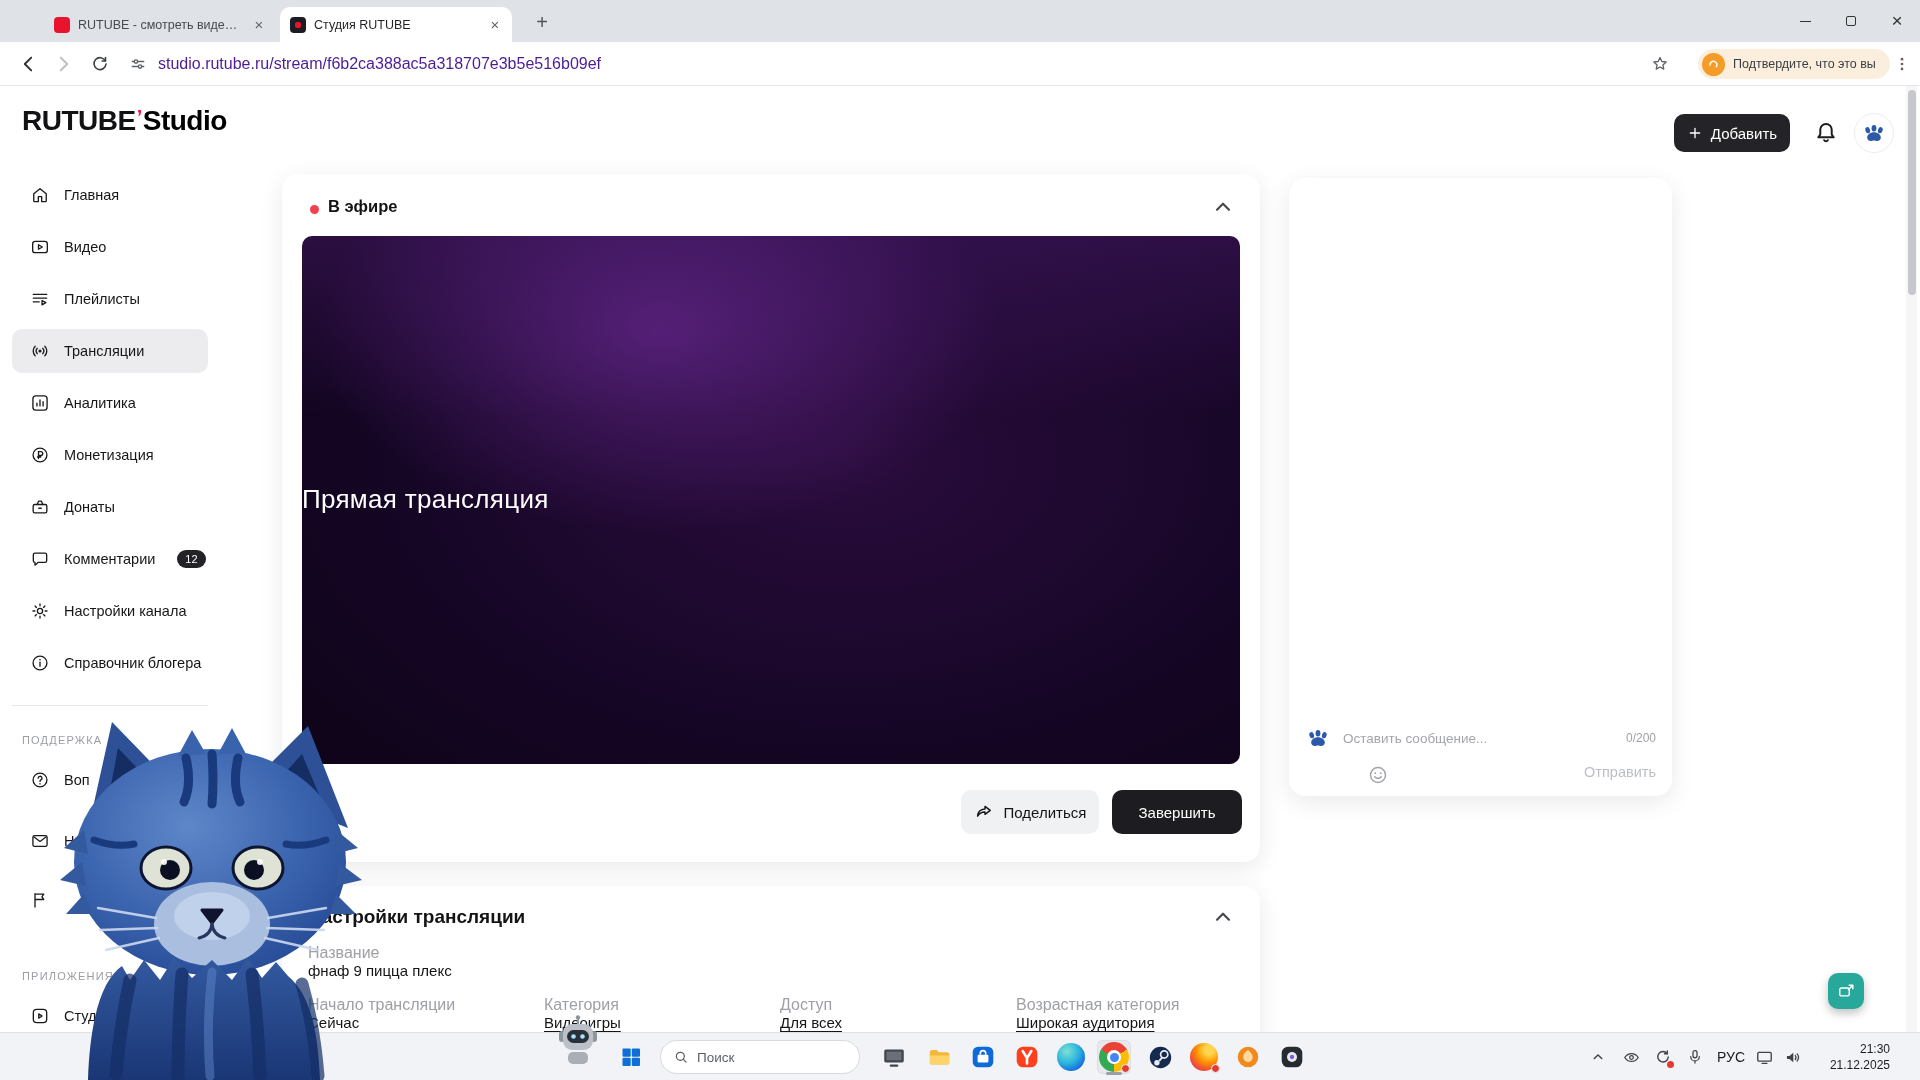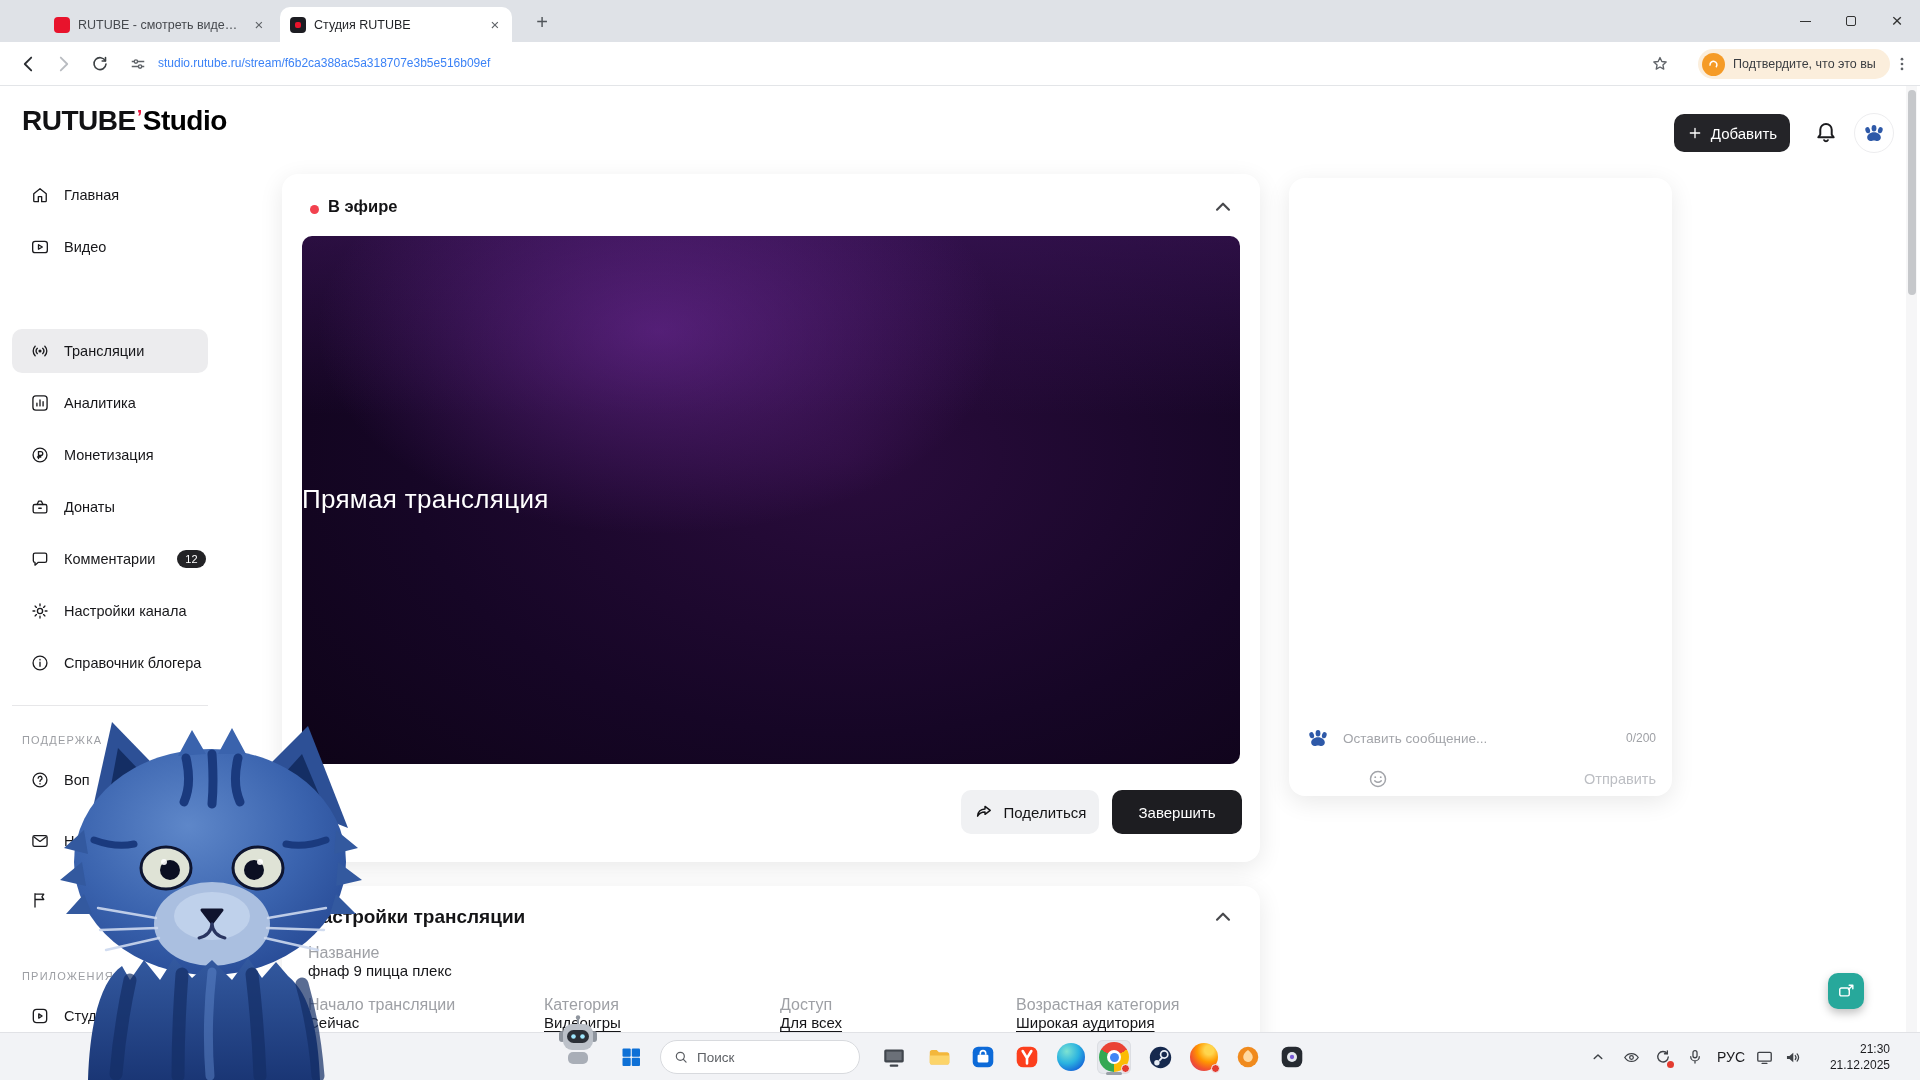--- a/index.html
+++ b/index.html
@@ -16,21 +16,21 @@
 .fav-d{background:#1c1c22}
 .fav-d::after{content:"";position:absolute;left:5px;top:5px;width:6px;height:6px;border-radius:2px;background:#e8132c}
 .tab-close{font-size:15px;color:#5f6368;width:18px;height:18px;line-height:17px;text-align:center;border-radius:50%;flex:none;cursor:pointer}
 .newtab{position:absolute;left:528px;top:8px;width:28px;height:28px;font-size:20px;color:#50555a;display:grid;place-items:center;cursor:pointer}
 .wincontrols{position:absolute;right:0;top:0;height:42px;display:flex}
 .wc{width:46px;height:42px;display:grid;place-items:center;color:#333;font-size:19px;cursor:pointer}
 .wc-min{width:11px;border-top:1.4px solid #333}
 .wc-max{width:10px;height:10px;border:1.4px solid #333;border-radius:2px}
 .toolbar{position:absolute;top:42px;left:0;width:1920px;height:44px;background:#fff;border-bottom:1px solid #e3e5e8}
 .tbtn{position:absolute;top:8px;width:28px;height:28px;display:grid;place-items:center;border-radius:50%;cursor:pointer}
-.url{position:absolute;left:158px;top:0;height:43px;line-height:43px;font-size:12px;color:#3b82f6;white-space:nowrap}
+.url{position:absolute;left:158px;top:0;height:43px;line-height:43px;font-size:16px;color:#4c1d95;white-space:nowrap}
 .chip{position:absolute;left:1698px;top:7px;height:30px;border-radius:15px;background:#fbeedc;display:flex;align-items:center;gap:8px;padding:0 14px 0 4px;font-size:12.5px;color:#3a3d41;cursor:pointer}
 .chip-ic{width:23px;height:23px;border-radius:50%;background:#f59b27;display:grid;place-items:center}
 
 .page{position:absolute;top:86px;left:0;width:1920px;height:946px;background:#fff;overflow:hidden}
 .logo{position:absolute;left:22px;top:20px;font-size:28px;font-weight:800;letter-spacing:-.5px;color:#121214;display:flex;align-items:flex-start;line-height:1.1}
 .logo .mark{color:#ed143b;font-size:20px;margin:0 1px}
 .logo .studio{color:#000000;font-weight:700}
 .addbtn{position:absolute;left:1674px;top:28px;width:116px;height:38px;border-radius:10px;background:#242428;color:#fff;font-size:15px;display:flex;align-items:center;justify-content:center;gap:8px;cursor:pointer}
 .bellbtn{position:absolute;left:1812px;top:32px;width:30px;height:30px;cursor:pointer}
 .avatar{position:absolute;left:1854px;top:27px;width:40px;height:40px;border-radius:50%;border:1px solid #ededef;display:grid;place-items:center;cursor:pointer;background:#fff}
@@ -57,21 +57,21 @@
 .set-title{position:absolute;left:26px;top:20px;font-size:19px;font-weight:700;color:#141416}
 .fblock{position:absolute;width:230px}
 .f-label{font-size:16px;color:#9ea0a5}
 .f-value{font-size:15px;color:#151518;margin-top:0}
 .uv{text-decoration:underline;text-underline-offset:3px}
 
 .chat-row1{position:absolute;left:16px;right:16px;top:540px;height:40px;display:flex;align-items:center;gap:12px}
 .chat-input{border:none;outline:none;flex:1;font:13.5px "Liberation Sans",sans-serif;color:#c2410c;background:transparent}
 .chat-input::placeholder{color:#a3a5aa}
 .chat-count{font-size:12px;color:#9fa1a6}
-.chat-row2{position:absolute;left:78px;right:16px;top:586px;height:30px;display:flex;align-items:center;justify-content:space-between}
+.chat-row2{position:absolute;left:78px;right:16px;top:586px;height:30px;display:flex;justify-content:space-between}
 .send-label{font-size:14.5px;color:#bcbec3;cursor:pointer}
 .fab{position:absolute;left:1828px;top:887px;width:36px;height:36px;border-radius:10px;background:#27a89b;display:grid;place-items:center;box-shadow:0 4px 10px rgba(0,0,0,.25);cursor:pointer}
 .sb{position:absolute;right:3px;top:0;width:11px;height:946px;background:#f6f6f7}
 .sb-thumb{position:absolute;left:1.5px;top:4px;width:8px;height:205px;border-radius:4px;background:#c6c8cb;cursor:pointer}
 
 .taskbar{position:absolute;left:0;top:1032px;width:1920px;height:48px;background:rgba(242,243,246,.97);border-top:1px solid #e1e2e6;z-index:40}
 .tb-ic{position:absolute;top:7px;width:34px;height:34px;border-radius:6px;display:grid;place-items:center;cursor:pointer}
 .tb-active{background:#e7e9ee;box-shadow:inset 0 0 0 1px #dcdee3}
 .tb-bar{position:absolute;left:50%;transform:translateX(-50%);bottom:-1px;width:16px;height:3px;border-radius:2px;background:#9aa0a8}
 .ndot{position:absolute;right:1px;bottom:1px;width:9px;height:9px;border-radius:50%;background:#e33b30;border:1.5px solid #f2f3f6}
@@ -200,20 +200,29 @@
       <span>Главная</span>
     </div>
     <div class="side-item" style="top:139px">
       <span class="side-ic">
           <svg viewBox="0 0 24 24" fill="none" stroke="currentColor" stroke-width="1.6" stroke-linejoin="round">
             <rect x="3.2" y="5.2" width="17.6" height="13.6" rx="3"></rect>
             <path d="M10.2 9.3 14.8 12l-4.6 2.7Z"></path>
           </svg>
         </span>
       <span>Видео</span>
+    </div>
+    <div class="side-item" style="top:191px">
+      <span class="side-ic">
+          <svg viewBox="0 0 24 24" fill="none" stroke="currentColor" stroke-width="1.6" stroke-linecap="round" stroke-linejoin="round">
+            <path d="M4 6.5h16M4 11h16M4 15.5h7"></path>
+            <path d="M14.5 13.8 19 16.4l-4.5 2.6Z"></path>
+          </svg>
+        </span>
+      <span>Плейлисты</span>
     </div>
     <div class="side-item active" style="top:243px">
       <span class="side-ic">
           <svg viewBox="0 0 24 24" fill="none" stroke="currentColor" stroke-width="1.6" stroke-linecap="round">
             <circle cx="12" cy="12" r="1.9" fill="currentColor" stroke="none"></circle>
             <path d="M8.8 15.2a4.6 4.6 0 0 1 0-6.4M15.2 8.8a4.6 4.6 0 0 1 0 6.4M6.2 17.8a8.3 8.3 0 0 1 0-11.6M17.8 6.2a8.3 8.3 0 0 1 0 11.6"></path>
           </svg>
         </span>
       <span>Трансляции</span>
     </div>

